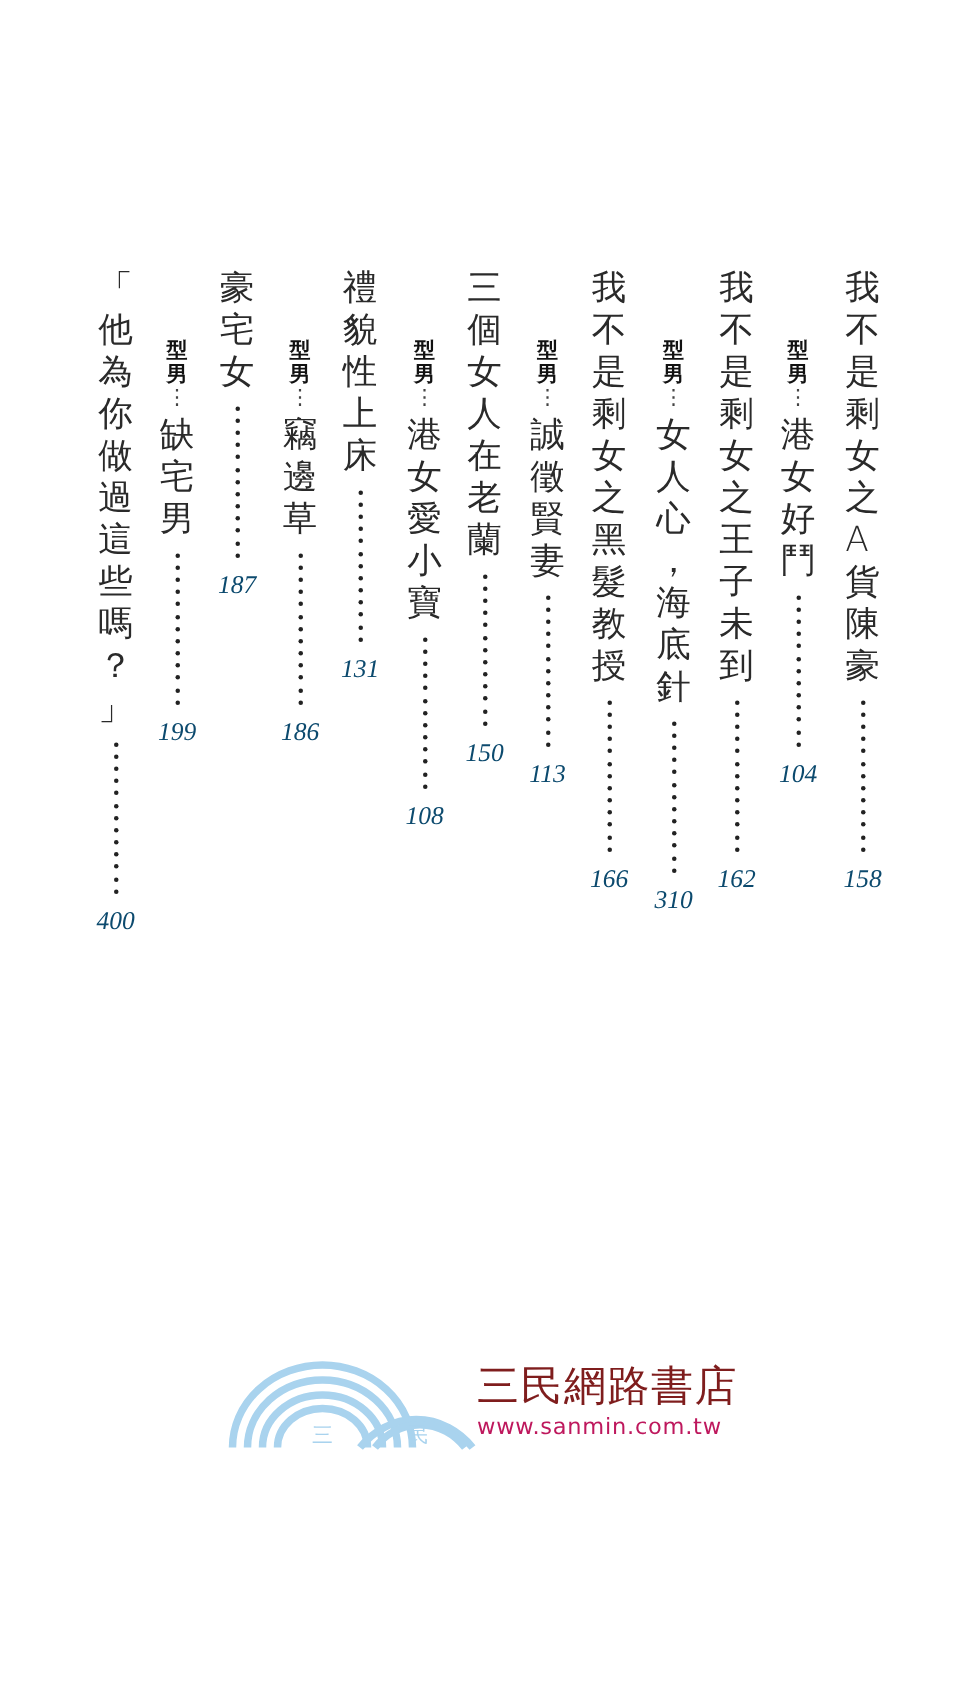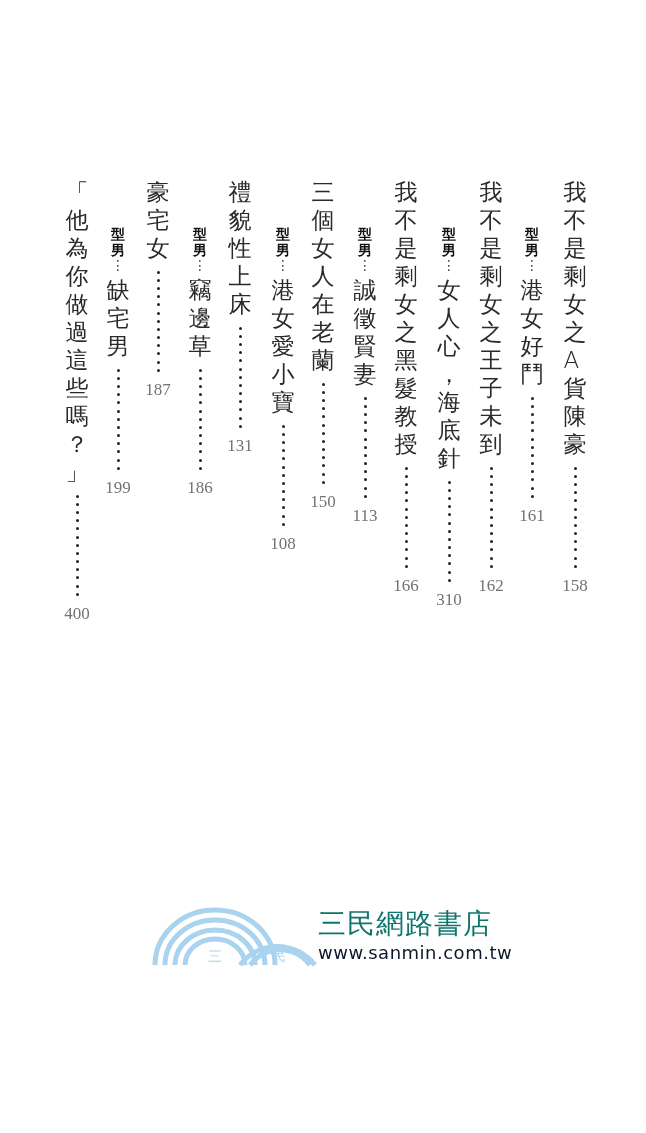--- a/index.html
+++ b/index.html
@@ -10,24 +10,24 @@
   .col {
     position:absolute; width:30px;
     display:flex; flex-direction:column; align-items:center;
   }
   .ch { font-size:23px; line-height:28px; height:28px; color:#2a2a2a; font-weight:300; }
   .prefix { display:flex; flex-direction:column; align-items:center; margin-bottom:4px; }
   .prefix .p { font-size:14px; line-height:16px; font-weight:bold; color:#111; }
   .prefix .colon { font-size:14px; line-height:14px; color:#444; }
   .dots { display:flex; flex-direction:column; align-items:center; margin-top:6px; }
   .dot { width:3px; height:3px; background:#222; border-radius:50%; margin:2.6px 0; }
-  .page { font-family:"Liberation Serif", serif; font-size:17px; margin-top:6px; color:#737373; white-space:nowrap; }
+  .page { font-family:"Liberation Serif", serif; font-style:italic; font-size:17px; margin-top:6px; color:#0c4a6e; white-space:nowrap; }
   .logo { position:absolute; left:150px; top:905px; width:345px; height:62px; }
-  .logo-text { position:absolute; left:318px; top:905px; font-family:"DejaVu Serif", serif; font-size:28px; color:#0f766e; letter-spacing:1px; }
-  .logo-url { position:absolute; left:318px; top:942px; font-family:"DejaVu Sans", sans-serif; font-size:18px; color:#0f172a; letter-spacing:0.5px; }
+  .logo-text { position:absolute; left:318px; top:905px; font-family:"DejaVu Serif", serif; font-size:28px; color:#7f1d1d; letter-spacing:1px; }
+  .logo-url { position:absolute; left:318px; top:942px; font-family:"DejaVu Sans", sans-serif; font-size:15px; color:#be185d; letter-spacing:0.5px; }
 </style>
 </head>
 <body>
 
 <div id="toc">
     <div class="col" style="left: 560px; top: 178px;">
       <div>
         <div class="ch">我</div>
         <div class="ch">不</div>
         <div class="ch">是</div>
@@ -76,21 +76,21 @@
         <div class="dot"></div>
         <div class="dot"></div>
         <div class="dot"></div>
         <div class="dot"></div>
         <div class="dot"></div>
         <div class="dot"></div>
         <div class="dot"></div>
         <div class="dot"></div>
         <div class="dot"></div>
       </div>
-      <div class="page">161</div>
+      <div class="page">104</div>
     </div>
     <div class="col" style="left: 476px; top: 178px;">
       <div>
         <div class="ch">我</div>
         <div class="ch">不</div>
         <div class="ch">是</div>
         <div class="ch">剩</div>
         <div class="ch">女</div>
         <div class="ch">之</div>
         <div class="ch">王</div>

